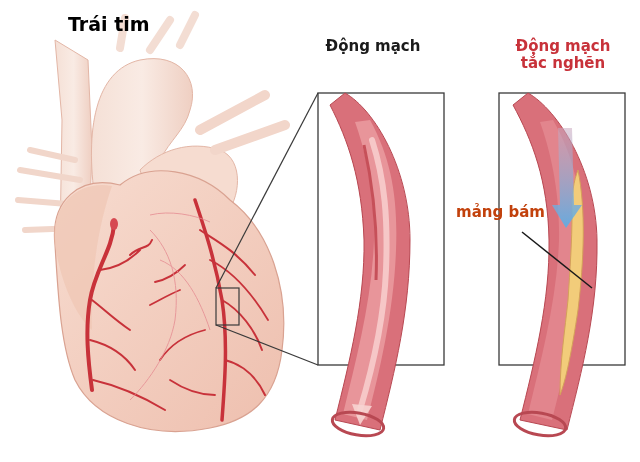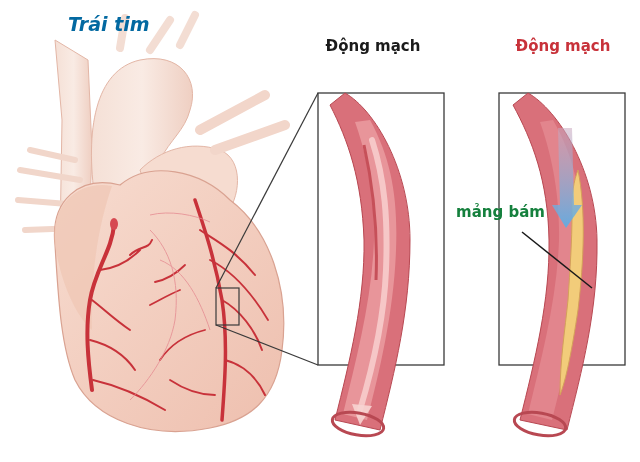--- a/index.html
+++ b/index.html
@@ -1,21 +1,21 @@
 <!DOCTYPE html>
 <html><head>
 <meta charset="utf-8">
 <style>
   html, body { margin: 0; padding: 0; background: #ffffff; }
   body { width: 640px; height: 462px; position: relative; overflow: hidden; font-family: "DejaVu Sans", sans-serif; }
   .label { position: absolute; font-weight: bold; line-height: 1.15; }
-  #title { left: 68px; top: 14px; font-size: 19px; color: #0369a1; font-style: italic; }
+  #title { left: 68px; top: 14px; font-size: 19px; color: #000000; }
   #normal-label { left: 306px; top: 38px; width: 134px; text-align: center; font-size: 15px; color: #1b1b1b; }
   #blocked-label { left: 500px; top: 38px; width: 126px; text-align: center; font-size: 15px; color: #c8323a; }
-  #plaque-label { left: 456px; top: 204px; font-size: 15px; color: #15803d; }
+  #plaque-label { left: 456px; top: 204px; font-size: 15px; color: #c2410c; }
   svg.art { position: absolute; left: 0; top: 0; }
 </style>
 </head>
 <body>
 
 <svg class="art" width="640" height="462" viewBox="0 0 640 462">
   <defs>
     <linearGradient id="heartGrad" x1="0" y1="0" x2="1" y2="1">
       <stop offset="0" stop-color="#f7dcd0"></stop>
       <stop offset="1" stop-color="#eebfae"></stop>
@@ -109,15 +109,16 @@
 </svg>
 
 <div id="title" class="label">Trái tim</div>
 
 <div id="normal-label" class="label">
   <div>Động mạch</div>
 </div>
 
 <div id="blocked-label" class="label">
   <div>Động mạch</div>
+  <div>tắc nghẽn</div>
 </div>
 
 <div id="plaque-label" class="label">mảng bám</div>
 
 </body></html>

